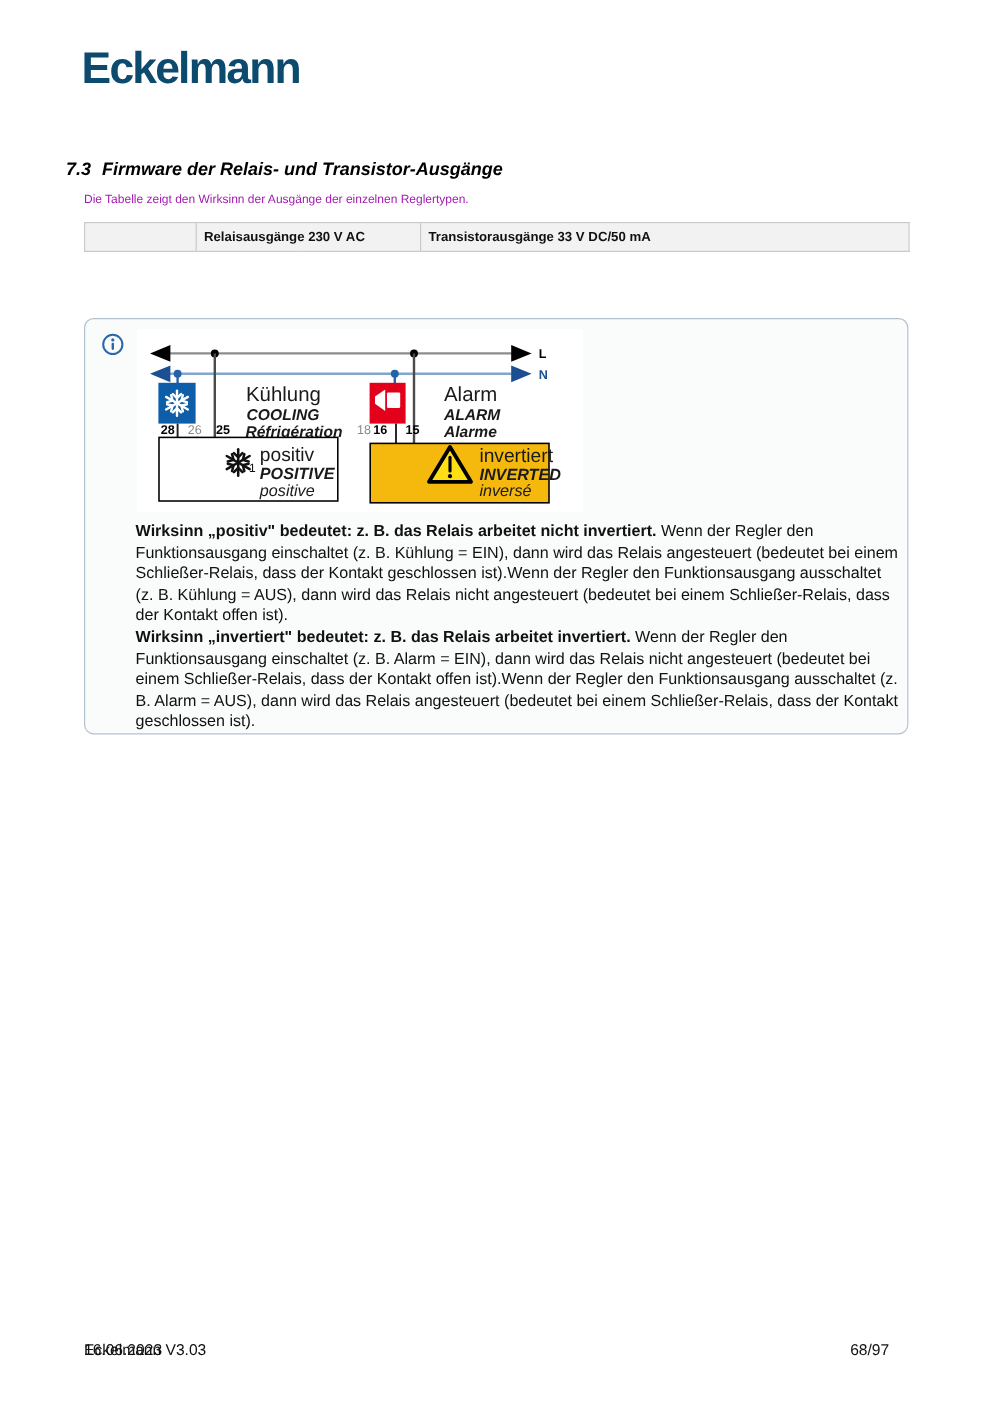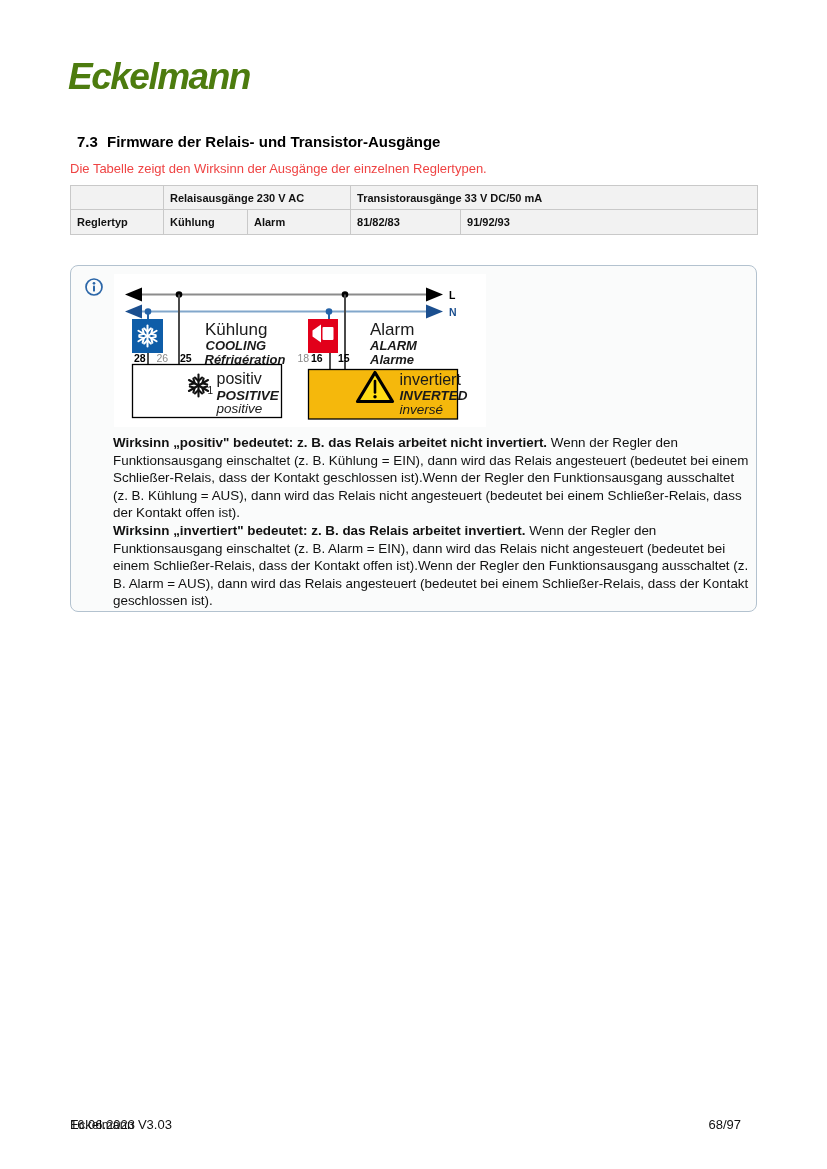--- a/index.html
+++ b/index.html
@@ -3,30 +3,30 @@
 <meta charset="utf-8">
 <style>
   * { margin:0; padding:0; box-sizing:border-box; }
   html,body { background:#ffffff; }
   body {
     position:relative; width:827px; height:1169px;
     font-family:"Liberation Sans", sans-serif; color:#111;
     overflow:hidden;
   }
   .logo {
-    position:absolute; left:68px; top:56px;
-    font-size:37px; font-weight:bold; color:#4d7c0f; letter-spacing:-1.5px;font-style:italic;
+    position:absolute; left:68px; top:36px;
+    font-size:37px; font-weight:bold; color:#0c4a6e; letter-spacing:-1.5px;
   }
   .heading {
-    position:absolute; left:77px; top:133px; width:687px;
-    font-size:15px; font-weight:bold; color:#000; display:flex;
+    position:absolute; left:55px; top:133px; width:687px;
+    font-size:15px; font-weight:bold; color:#000; display:flex;font-style:italic;
   }
   .heading .num { width:30px; }
   .intro {
-    position:absolute; left:70px; top:161px; font-size:13px; color:#ef4444;
+    position:absolute; left:70px; top:161px; font-size:10px; color:#a21caf;
   }
   table.spec {
     position:absolute; left:70px; top:185px; width:687px;
     border-collapse:collapse; table-layout:fixed; font-size:11px;
   }
   table.spec td, table.spec th {
     border:1px solid #C9C9C9; padding:0 0 0 6px; text-align:left;
     vertical-align:middle; font-weight:normal; overflow:hidden; white-space:nowrap;
   }
   table.spec tr.hdr td, table.spec tr.hdr th { background:#F2F2F2; font-weight:bold; }
@@ -67,27 +67,20 @@
       <col style="width:84px">
       <col style="width:103px">
       <col style="width:110px">
       <col style="width:297px">
     </colgroup>
   <tbody>
       <tr class="hdr r1">
     <td></td>
     <td colspan="2">Relaisausgänge 230 V AC</td>
     <td colspan="2">Transistorausgänge 33 V DC/50 mA</td>
-  </tr>
-  <tr class="hdr r2">
-    <th>Reglertyp</th>
-    <th>Kühlung</th>
-    <th>Alarm</th>
-    <th>81/82/83</th>
-    <th>91/92/93</th>
   </tr>
 </tbody>
   </table>
 
 <div class="infobox">
 
   <svg class="info-icon-svg" width="22" height="22" viewBox="0 0 22 22">
     <circle cx="11" cy="11" r="8" fill="none" stroke="#2B66A8" stroke-width="1.7"></circle>
     <circle cx="11" cy="7.3" r="1.35" fill="#2B66A8"></circle>
     <rect x="10" y="9.6" width="2" height="6" rx="0.9" fill="#2B66A8"></rect>

